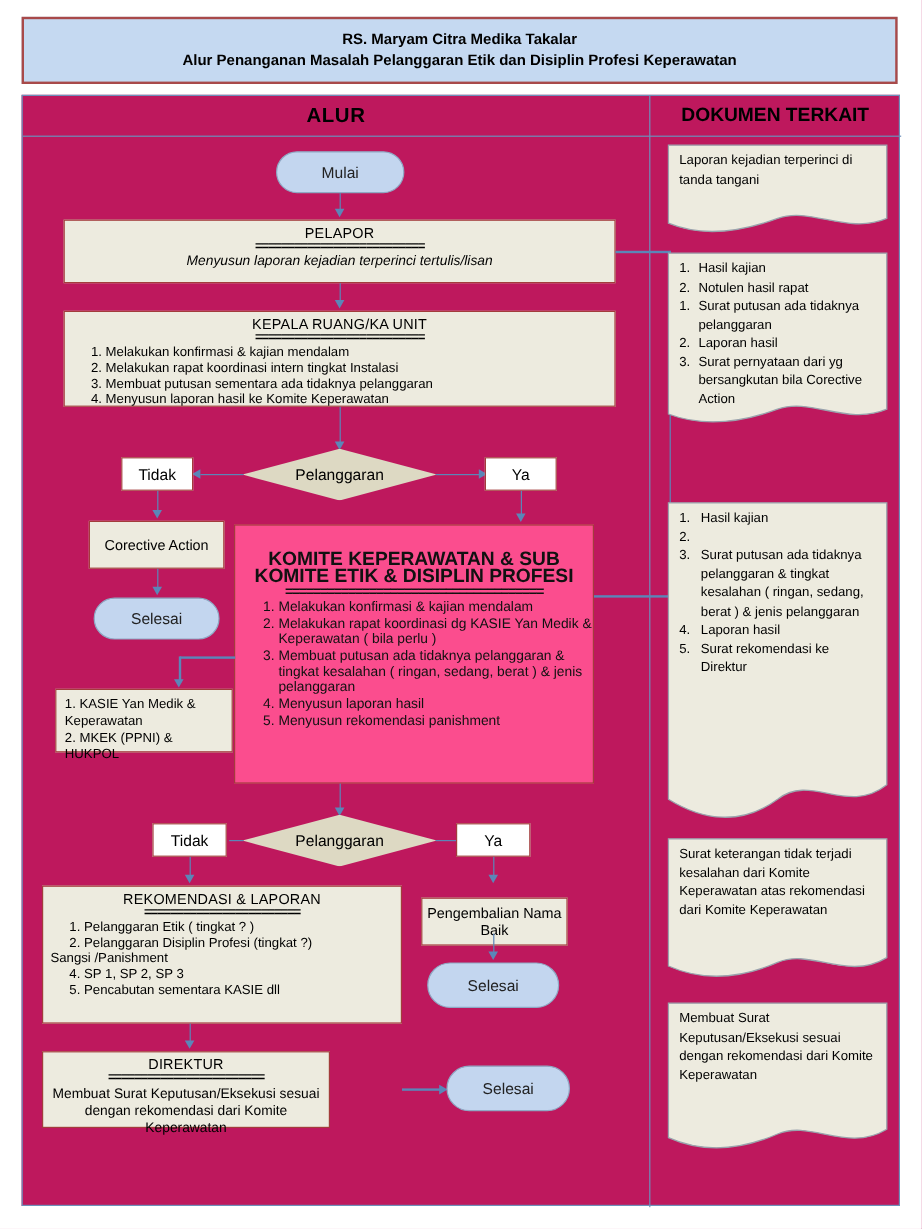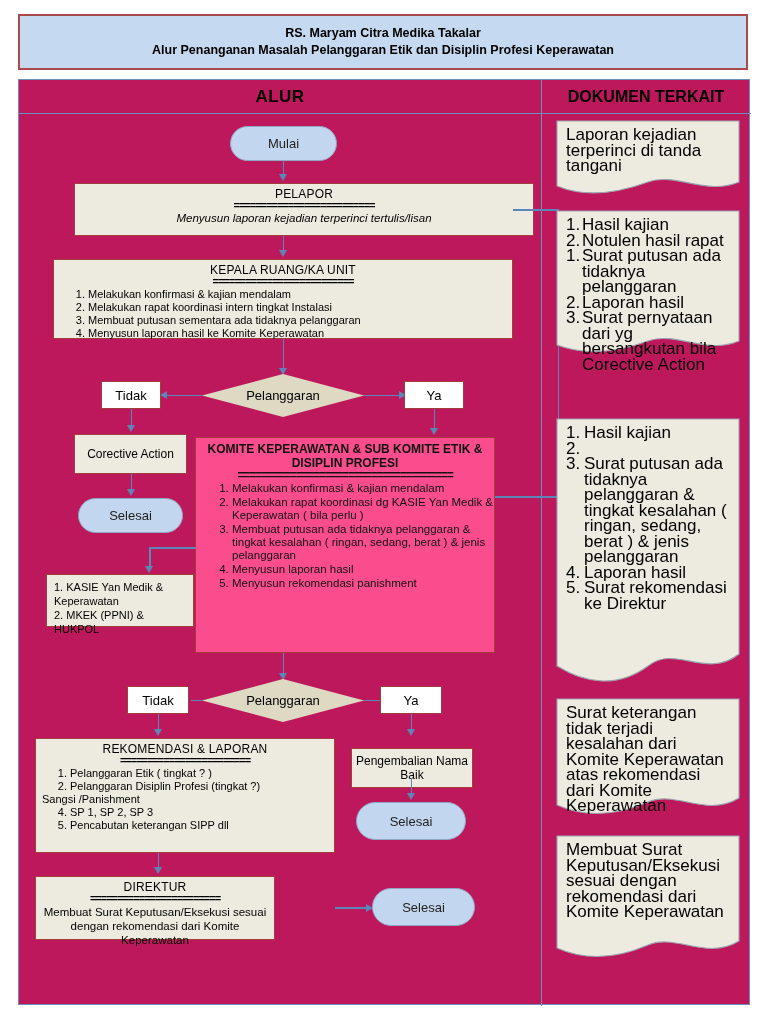--- a/index.html
+++ b/index.html
@@ -74,22 +74,22 @@
     background:#edebdf;border:1.3px solid #a33c3c;
     display:flex;align-items:center;justify-content:center;
     text-align:center;font-size:12px;line-height:14px;
   }
 
   
   #komite-box{
     background:#fb4d8e;border:1.3px solid #a33c3c;
     font-size:11.5px;line-height:13px;color:#111;
   }
-  #komite-box .ptitle{font-weight:bold;font-size:12px;text-align:center;
-      line-height:14px;padding-top:4px;}
+  #komite-box .ptitle{font-weight:bold;font-size:16px;text-align:center;
+      line-height:14px;padding-top:22px;}
   #komite-box .eqline{text-align:center;font-weight:bold;letter-spacing:-1.2px;
       font-size:12px;line-height:10px;overflow:hidden;white-space:nowrap;}
   #komite-box ol{margin:2px 0 0 0;padding-left:36px;}
   #komite-box ol li{margin-bottom:1px;}
 
   
   .conn{position:absolute;background:#5b86b8;}
   .vline{width:1.6px;}
   .hline{height:1.6px;}
   .arrowhead{position:absolute;width:0;height:0;}
@@ -98,21 +98,21 @@
   .ar-left{border-top:4.5px solid transparent;border-bottom:4.5px solid transparent;
            border-right:7px solid #5b86b8;}
   .ar-right{border-top:4.5px solid transparent;border-bottom:4.5px solid transparent;
             border-left:7px solid #5b86b8;}
 
   
   .docshape{position:absolute;box-sizing:border-box;}
   .docshape svg{position:absolute;left:0;top:0;}
   .docshape .doctext{
     position:absolute;left:10px;top:7px;right:8px;
-    font-size:17px;line-height:15.5px;
+    font-size:11px;line-height:15.5px;
   }
 </style>
 </head>
 <body>
 
 <div id="title-banner">
   <div>RS. Maryam  Citra Medika Takalar</div>
   <div>Alur Penanganan Masalah Pelanggaran Etik dan Disiplin Profesi Keperawatan</div>
 </div>
 
@@ -122,21 +122,21 @@
   <div id="col-divider"></div>
 
   <div id="alur-header">ALUR</div>
   <div id="dokumen-header">DOKUMEN TERKAIT</div>
 
   <div class="node terminator" style="left:211px;top:46px;width:107px;height:35px;">Mulai</div>
 
   <div class="conn vline" style="left:263.5px;top:81px;height:15px;"></div>
   <div class="arrowhead ar-down" style="left:259.5px;top:94px;"></div>
 
-  <div class="node procbox" style="left:34px;top:103px;width:460px;height:53px;margin-left:21px;">
+  <div class="node procbox" style="left:34px;top:103px;width:460px;height:53px;">
     <div class="ptitle">PELAPOR</div>
     <div class="eqline">==========================</div>
     <div style="text-align:center;font-style:italic;font-size:11.5px;">Menyusun laporan kejadian terperinci tertulis/lisan</div>
   </div>
 
   <div class="conn vline" style="left:263.5px;top:156px;height:16px;"></div>
   <div class="arrowhead ar-down" style="left:259.5px;top:170px;"></div>
 
   <div class="conn hline" style="left:494px;top:129px;width:46px;"></div>
   <div class="conn vline" style="left:538.5px;top:129px;height:288px;"></div>
@@ -217,21 +217,21 @@
   <div class="node procbox" style="left:16px;top:658px;width:300px;height:115px;">
     <div class="ptitle">REKOMENDASI &amp; LAPORAN</div>
     <div class="eqline">========================</div>
     <ol start="1">
       <li>Pelanggaran Etik ( tingkat ? )</li>
       <li>Pelanggaran Disiplin Profesi (tingkat ?)</li>
     </ol>
     <div style="padding-left:6px;">Sangsi /Panishment</div>
     <ol start="4">
       <li>SP 1, SP 2, SP 3</li>
-      <li>Pencabutan keterangan SIPP dll</li>
+      <li>Pencabutan sementara KASIE dll</li>
     </ol>
   </div>
 
   <div class="conn vline" style="left:391.5px;top:634px;height:18px;"></div>
   <div class="arrowhead ar-down" style="left:387.5px;top:649px;"></div>
   <div class="node plainbox" style="left:332px;top:668px;width:122px;height:40px;">Pengembalian Nama Baik</div>
 
   <div class="conn vline" style="left:391.5px;top:698px;height:18px;"></div>
   <div class="arrowhead ar-down" style="left:387.5px;top:713px;"></div>
   <div class="node terminator" style="left:337px;top:722px;width:110px;height:38px;">Selesai</div>

